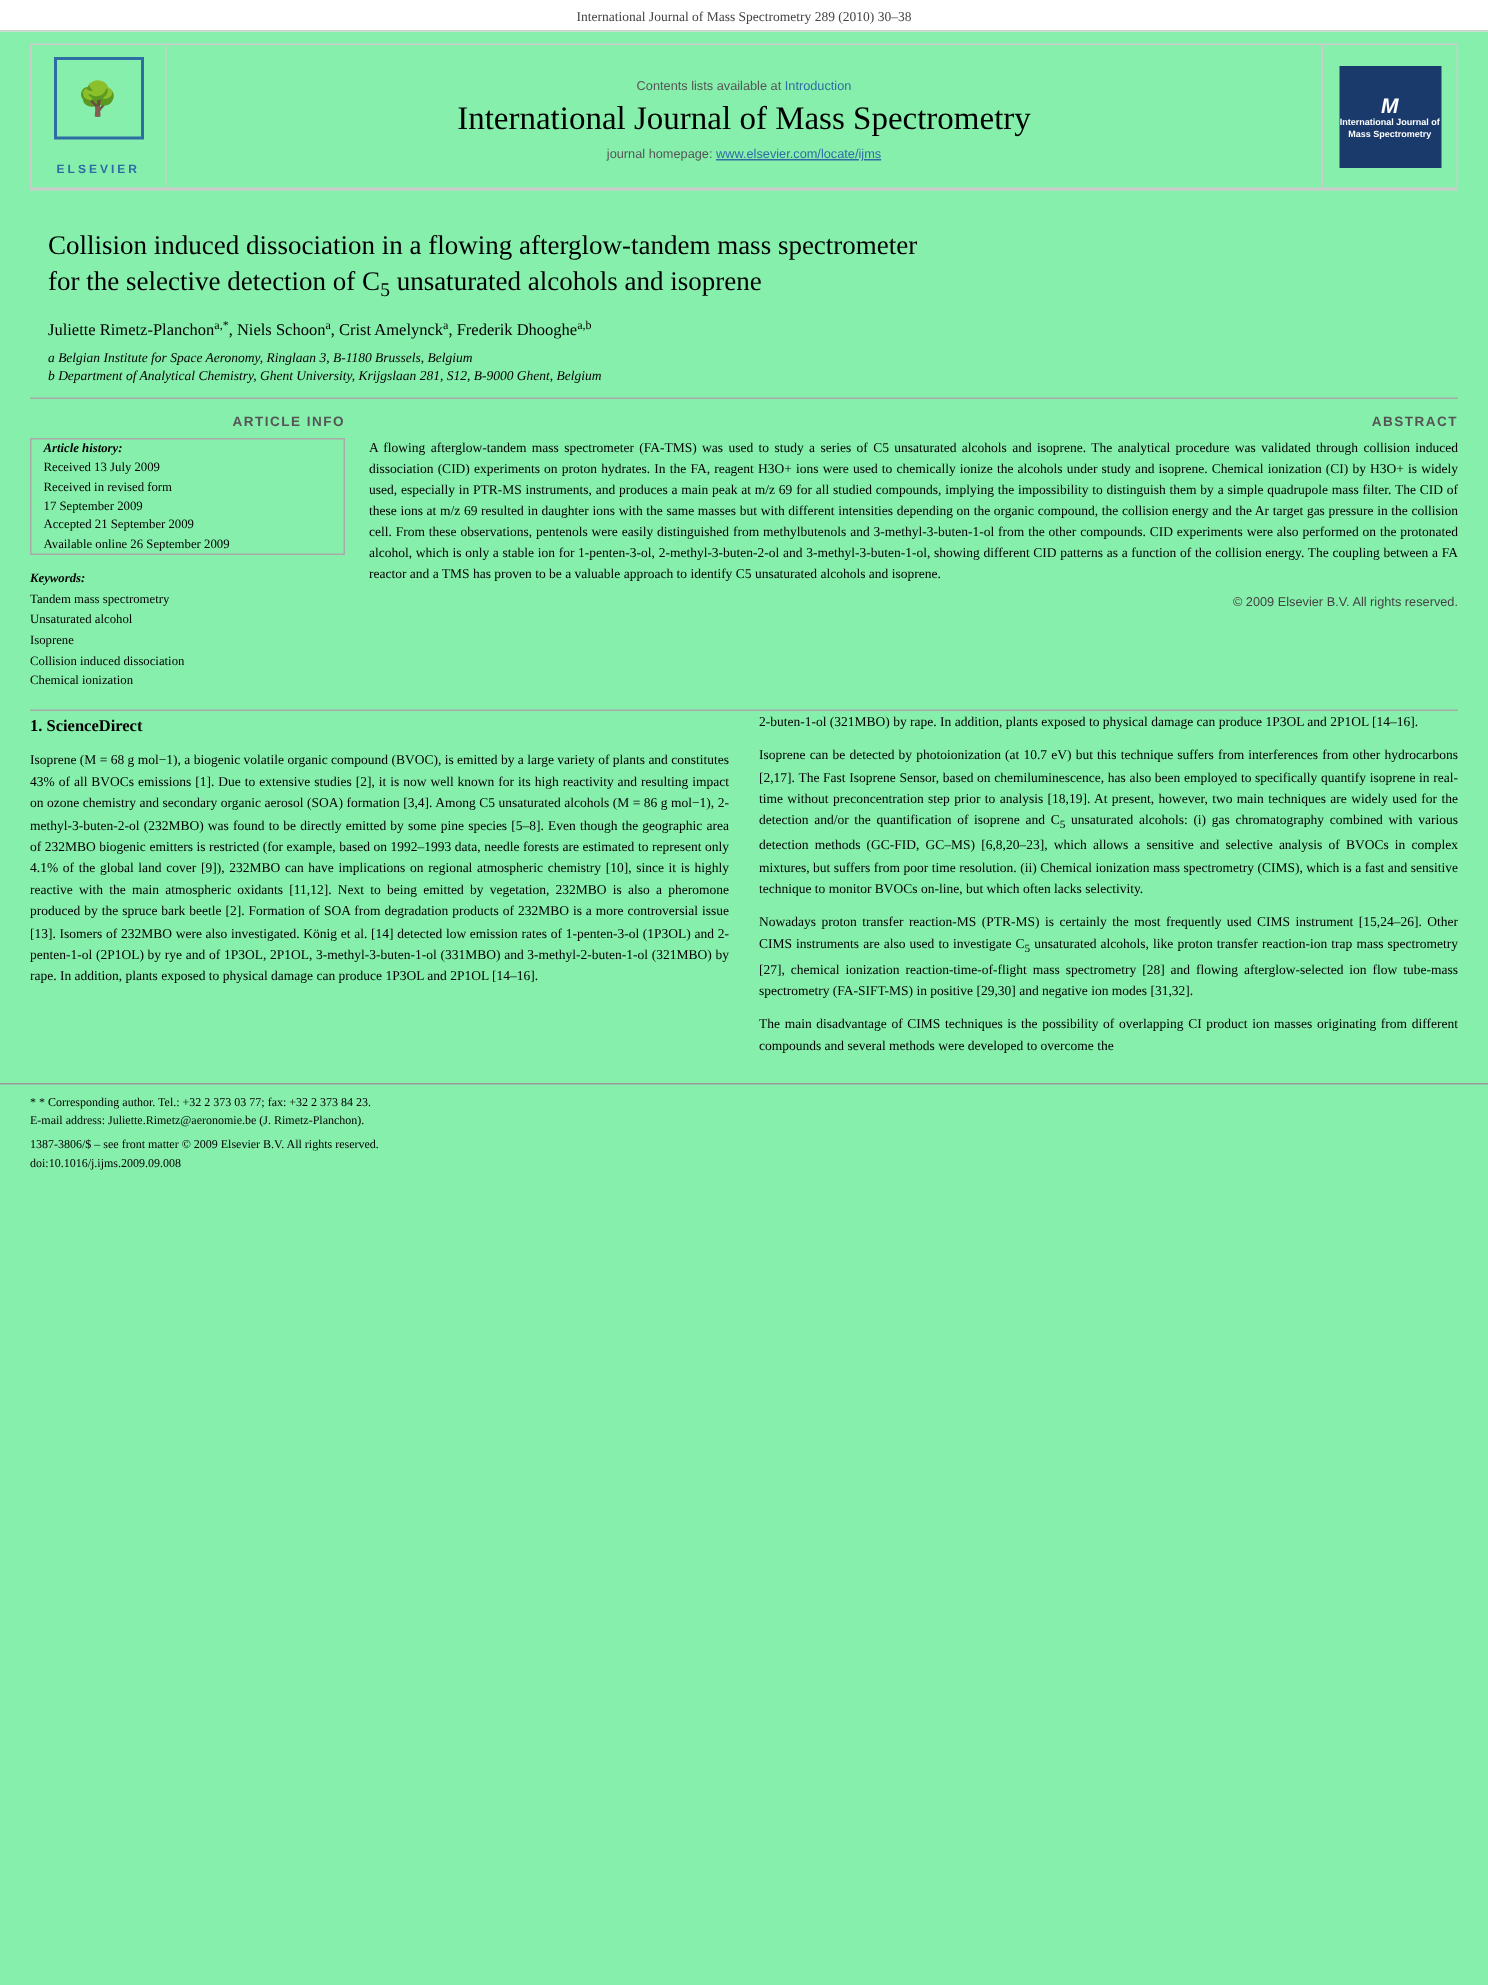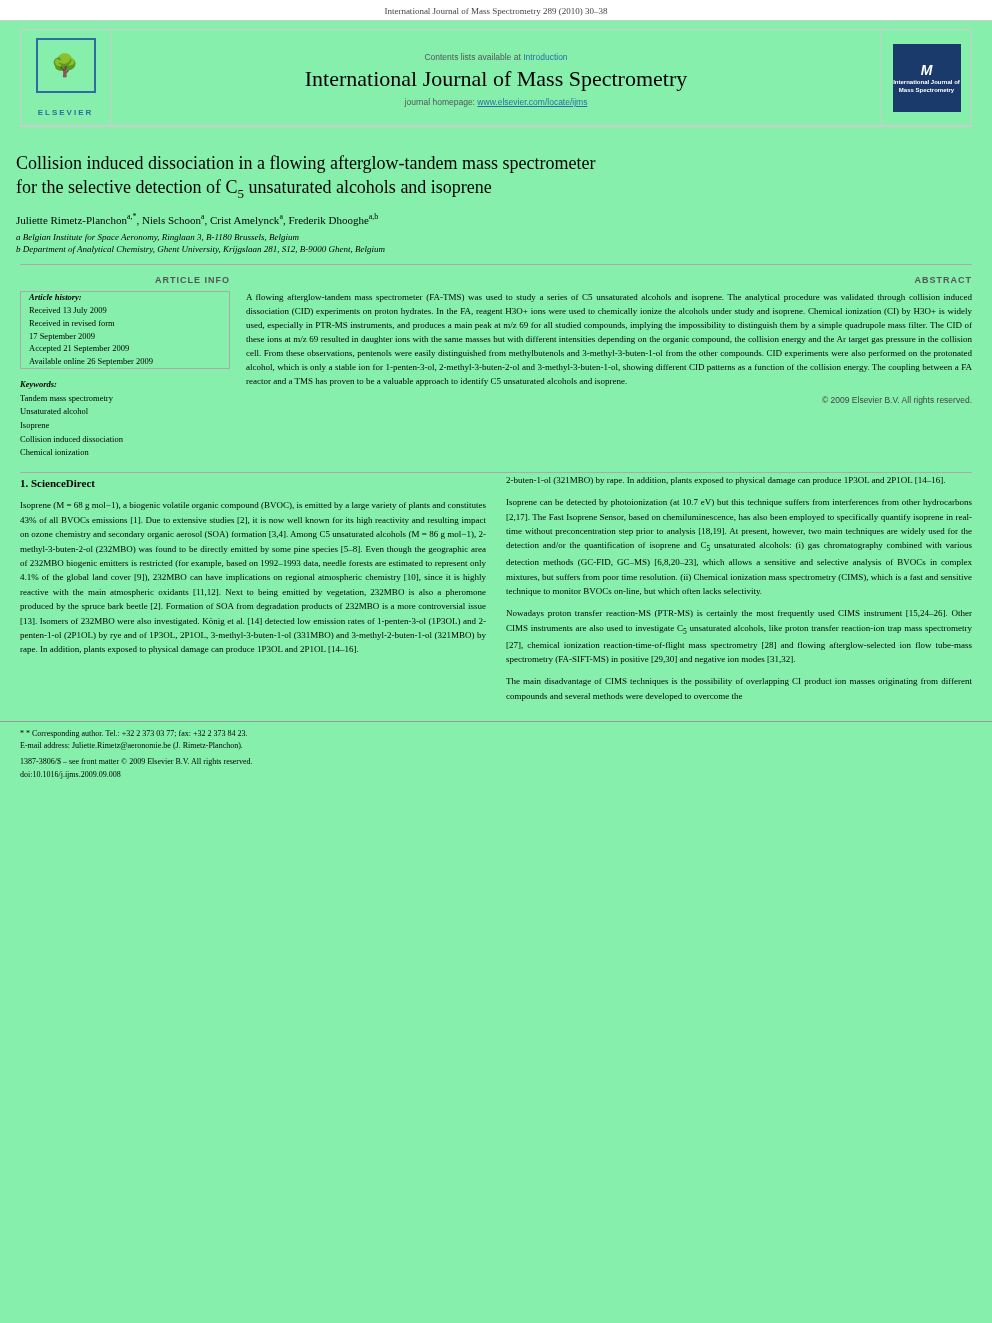--- a/index.html
+++ b/index.html
@@ -128,21 +128,21 @@
     .right-logo-text {
       color: #fff;
       font-size: 8px;
       font-family: Arial, sans-serif;
       text-align: center;
       font-weight: bold;
       line-height: 1.3;
     }
     
     .article-section {
-      padding: 16px 16px 0;
+      padding: 16px 32px 0;
     }
     .article-main-title {
       font-size: 18px;
       font-weight: normal;
       font-family: 'Times New Roman', serif;
       line-height: 1.35;
       margin-bottom: 10px;
       color: #000;
     }
     .article-main-title .subscript {

